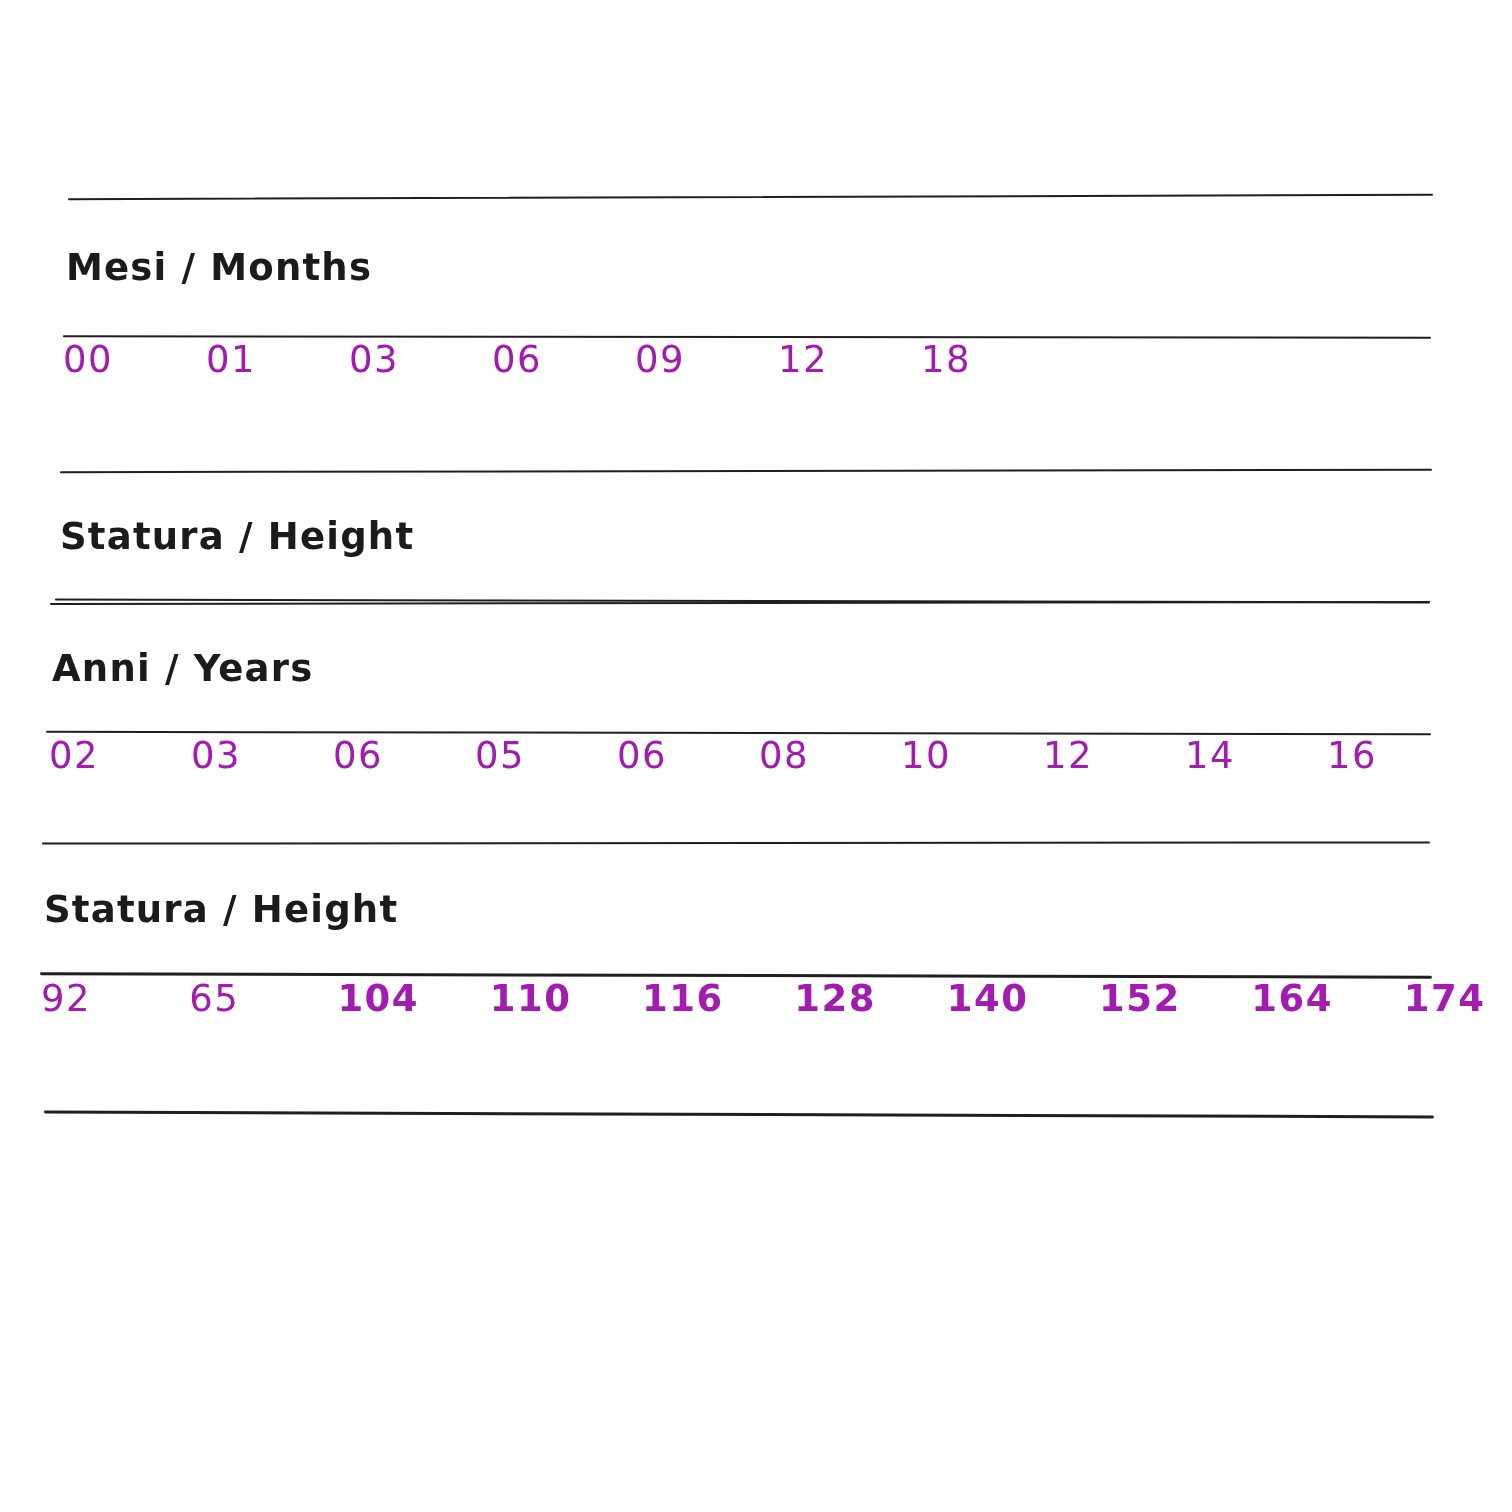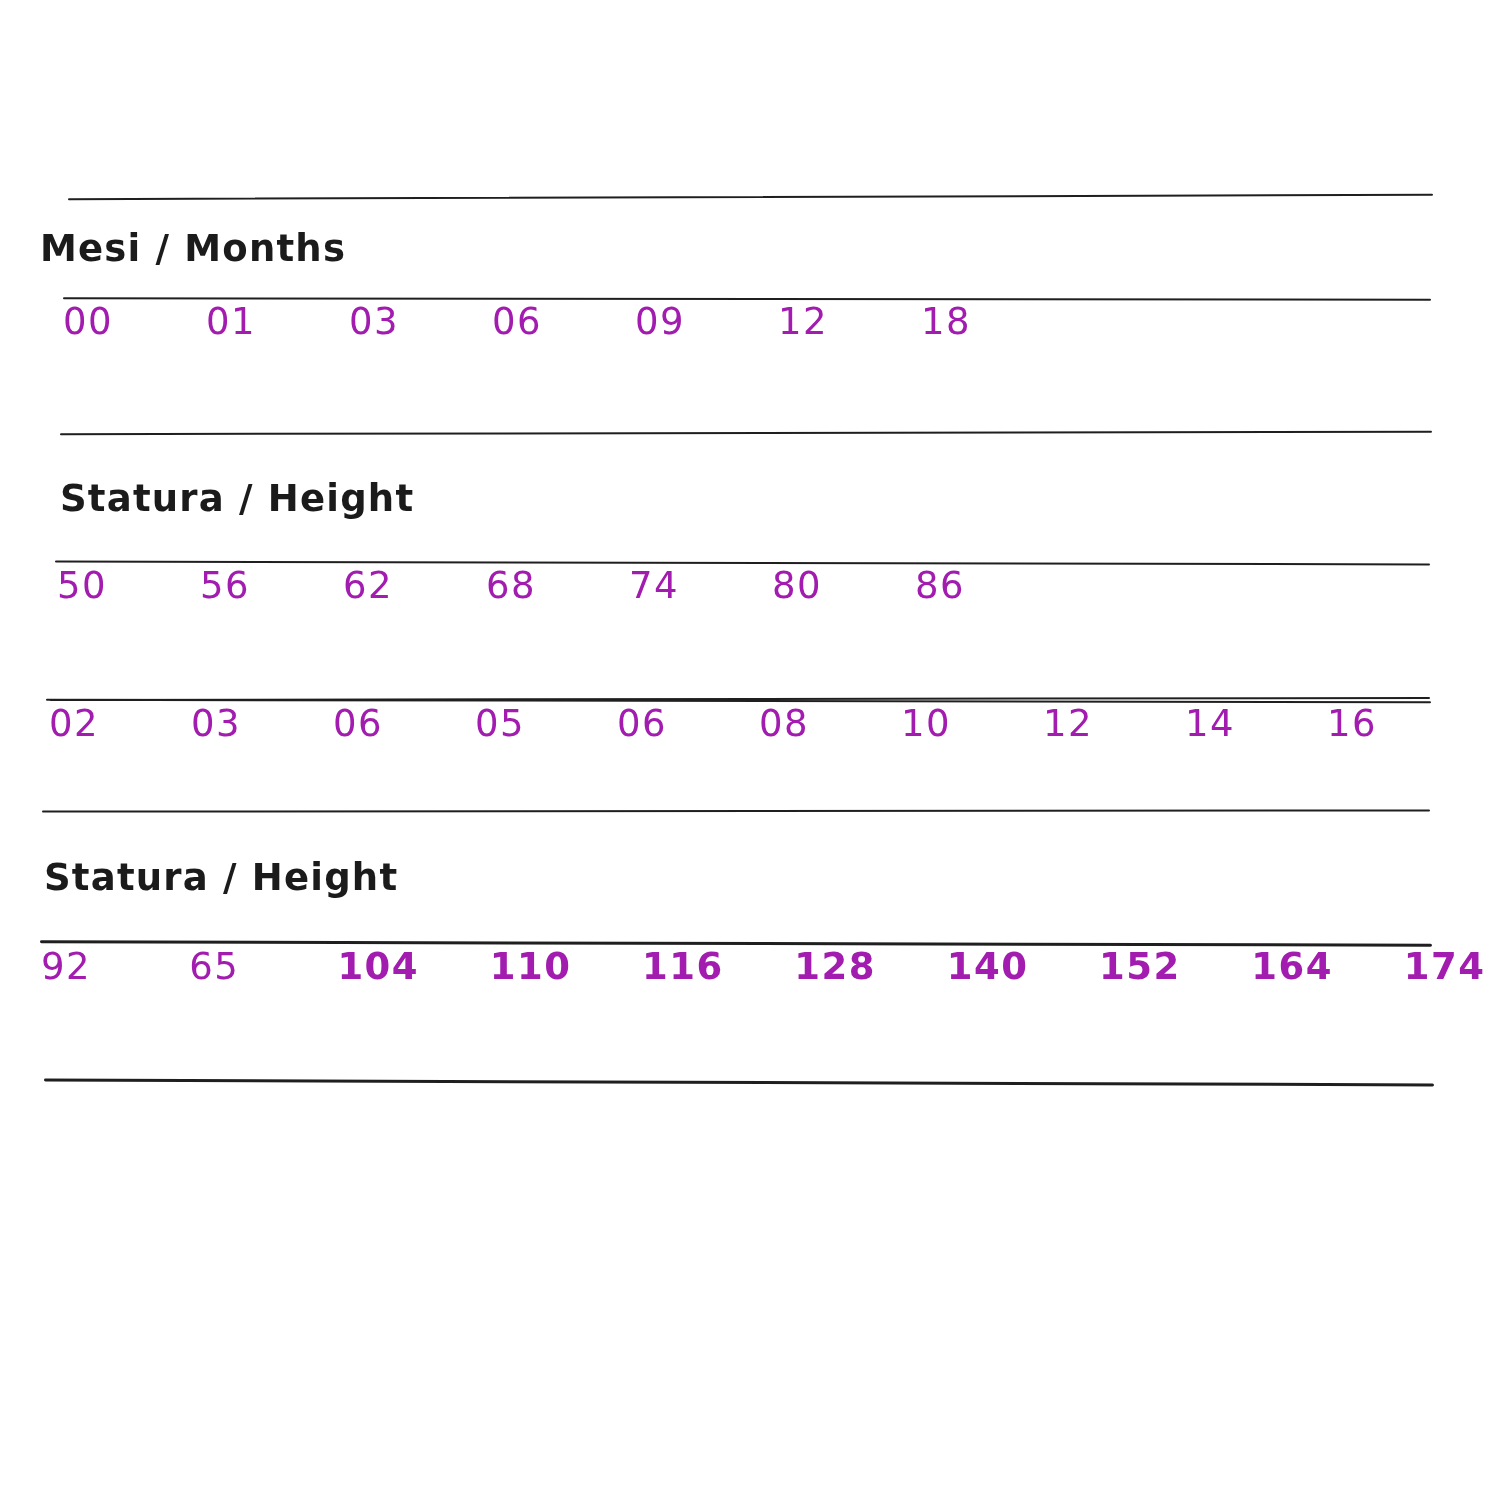--- a/index.html
+++ b/index.html
@@ -65,21 +65,21 @@
     color: #a21caf;
   }
   .value {
     font-size: 37px;
     letter-spacing: 1.5px;
     white-space: nowrap;
     font-weight: 400;
   }
 
   
-  .sec1-label { height: 100px; padding-left: 40px; }
+  .sec1-label { height: 138px; padding-left: 66px; }
   .sec1-values { height: 132px; padding-left: 63px; }
   .sec1-values .value { width: 143px; }
   .sec1-values .value:nth-child(1) { width: 143px; }
 
   
   .sec2-label { height: 128px; padding-left: 60px; }
   .sec2-values { height: 134px; padding-left: 57px; }
   .sec2-values .value { width: 143px; }
 
   
@@ -119,32 +119,26 @@
     </div>
 
     <div class="rule r3"></div>
 
     <div class="label-row sec2-label">
       <span class="label">Statura / Height</span>
     </div>
 
     <div class="rule r4"></div>
 
-    <div class="values-row sec2-values">
-      <span class="value">50</span>
-      <span class="value">56</span>
-      <span class="value">62</span>
-      <span class="value">68</span>
-      <span class="value">74</span>
-      <span class="value">80</span>
-      <span class="value">86</span>
-    </div>
 
     <div class="rule r5"></div>
 
+    <div class="label-row sec3-label">
+      <span class="label">Anni / Years</span>
+    </div>
 
     <div class="rule r6"></div>
 
     <div class="values-row sec3-values">
       <span class="value">02</span>
       <span class="value">03</span>
       <span class="value">06</span>
       <span class="value">05</span>
       <span class="value">06</span>
       <span class="value">08</span>

